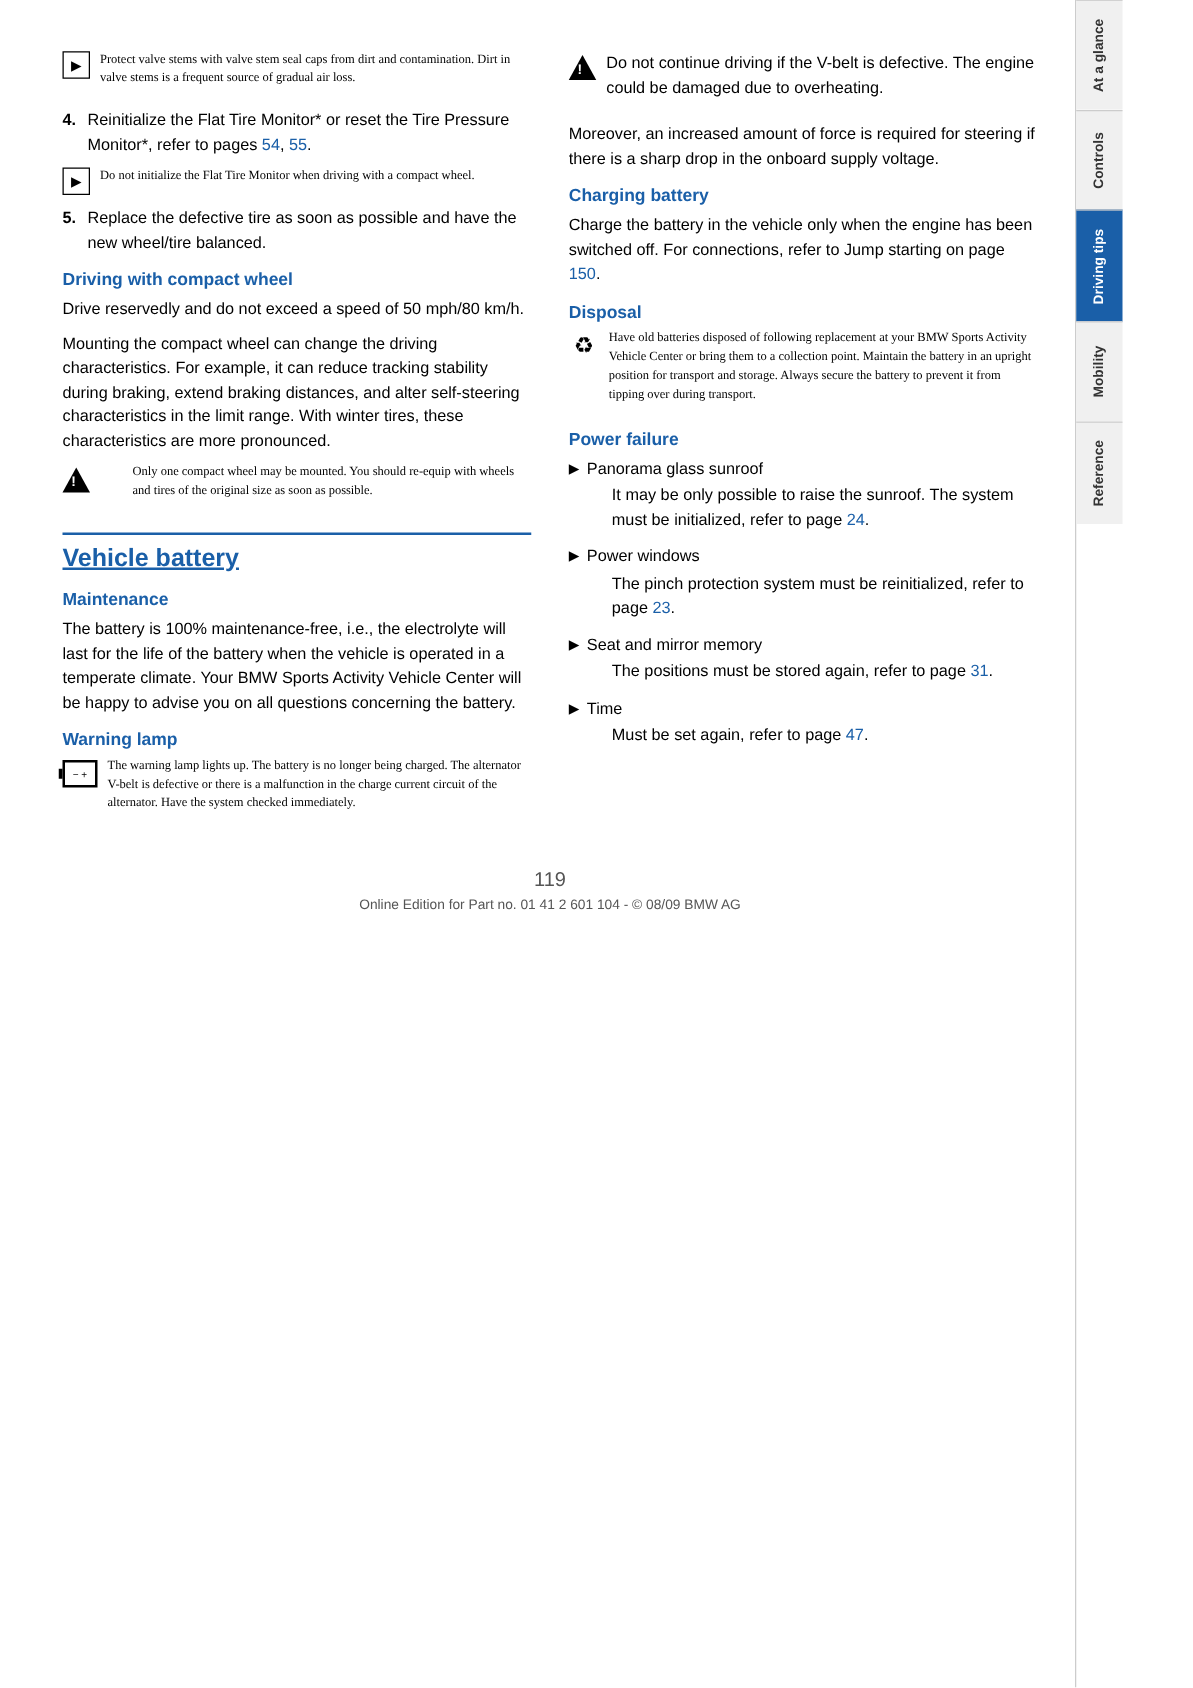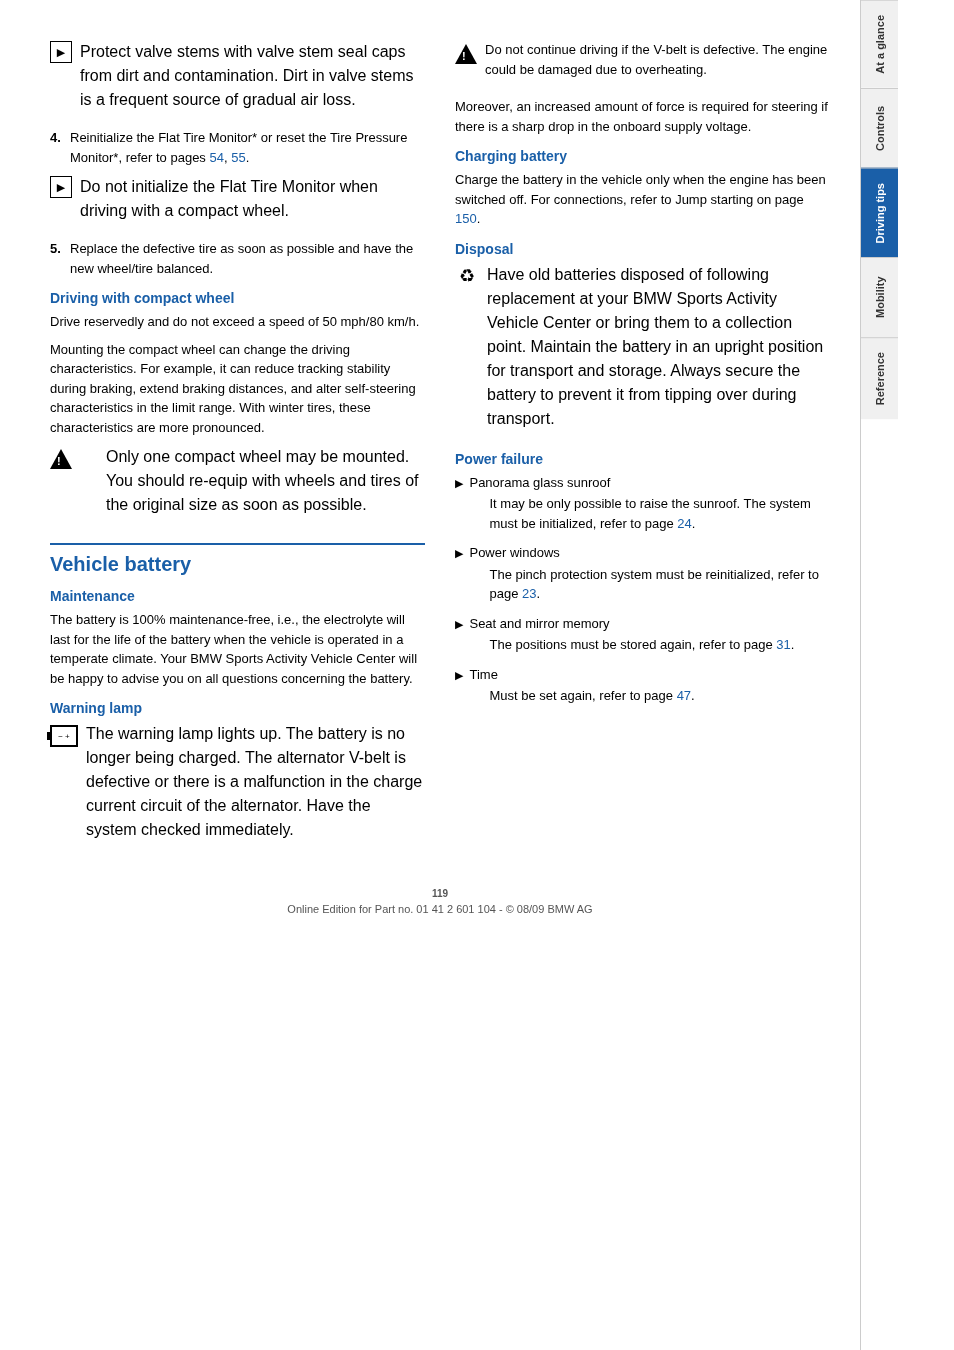--- a/index.html
+++ b/index.html
@@ -187,37 +187,39 @@
     .vehicle-battery-section {
       margin-top: 18px;
       border-top: 2px solid #1a5fa8;
       padding-top: 8px;
     }
     .vehicle-battery-title {
       font-size: 20px;
       font-weight: bold;
       color: #1a5fa8;
       margin-bottom: 10px;
+      text-decoration: underline;
     }
     .page-footer {
       text-align: center;
       font-size: 11px;
       color: #555;
       margin-top: 30px;
       padding-bottom: 10px;
     }
     .page-num {
-      font-size: 10px;
-      font-weight: bold;
+      font-size: 16px;
+      font-weight: normal;
       display: block;
       margin-bottom: 4px;
     }
     .note-text {
-      font-size: 16px;
+      font-size: 10px;
       line-height: 1.5;
+      font-family: Liberation Serif, serif;
     }
   </style>
 </head>
 <body>
 
 <div class="page-container">
   <div class="main-content">
     <div class="two-col">
 
       <div class="col-left">

